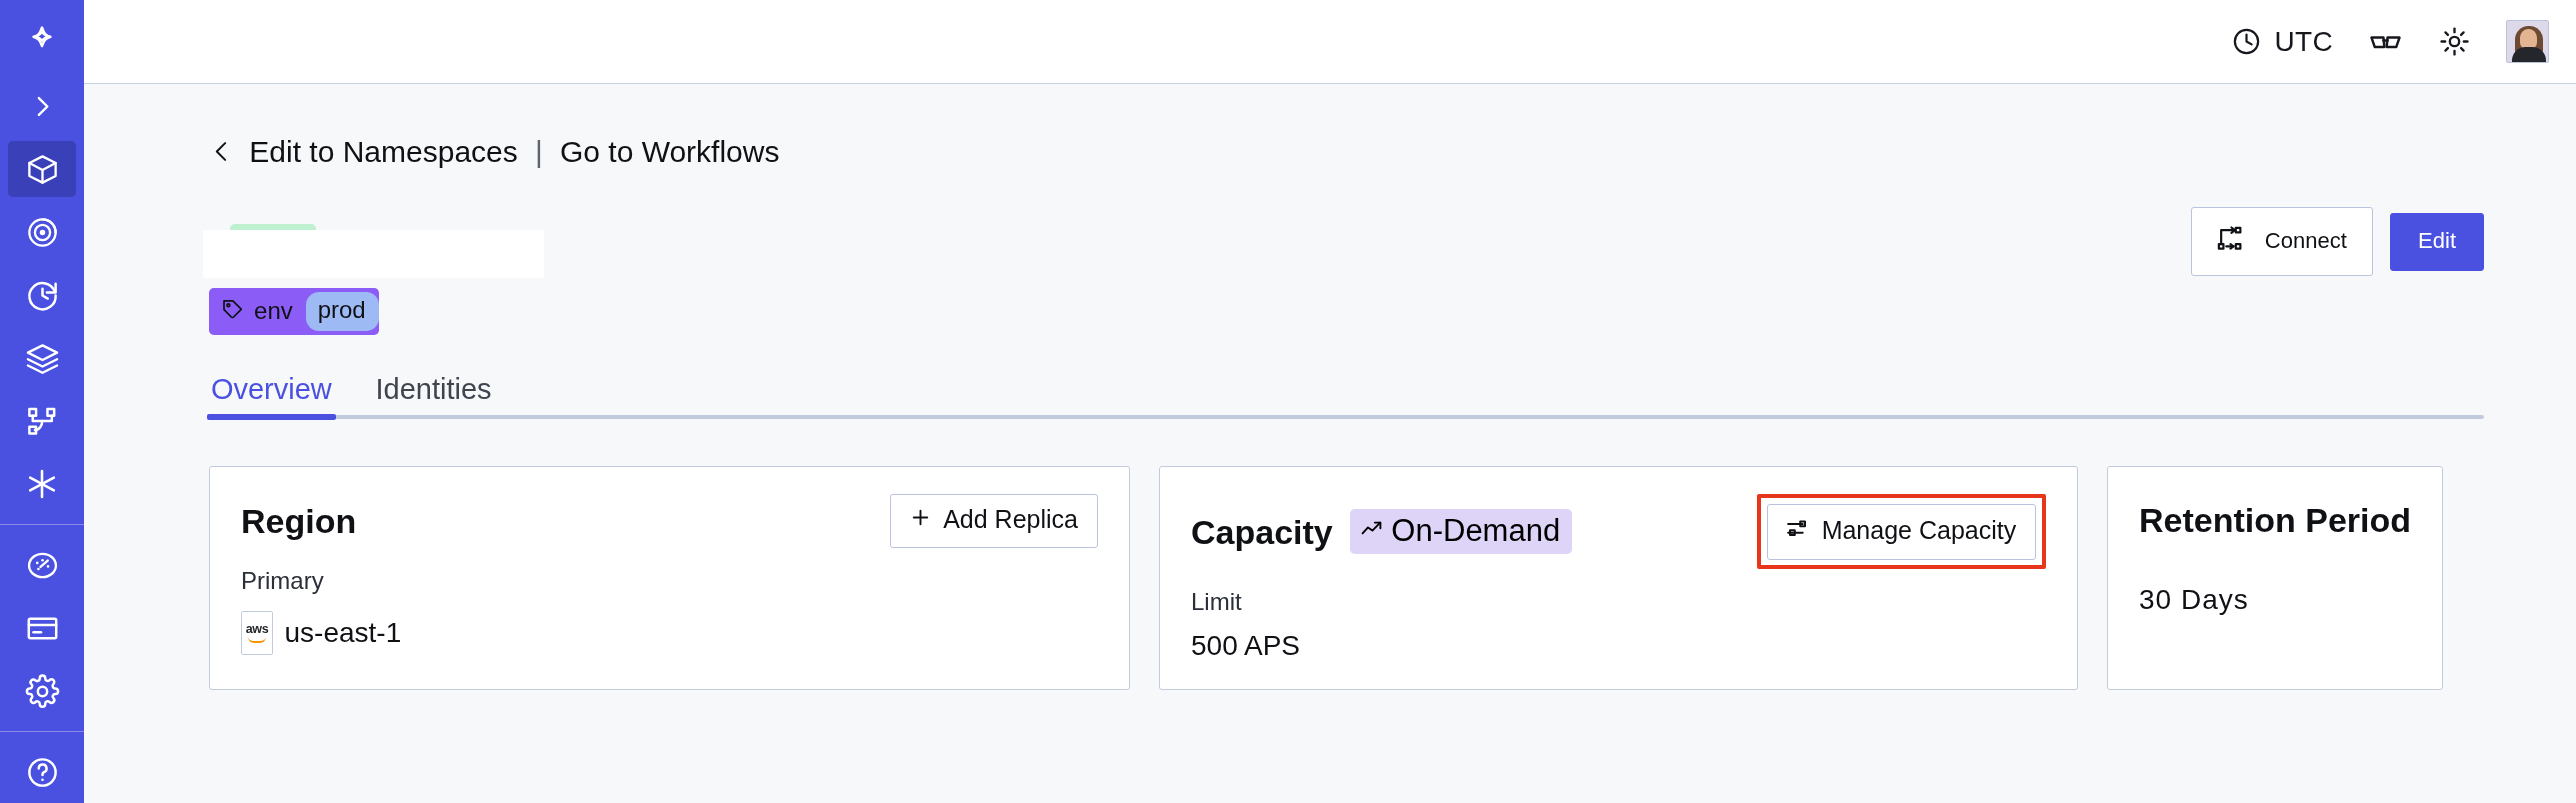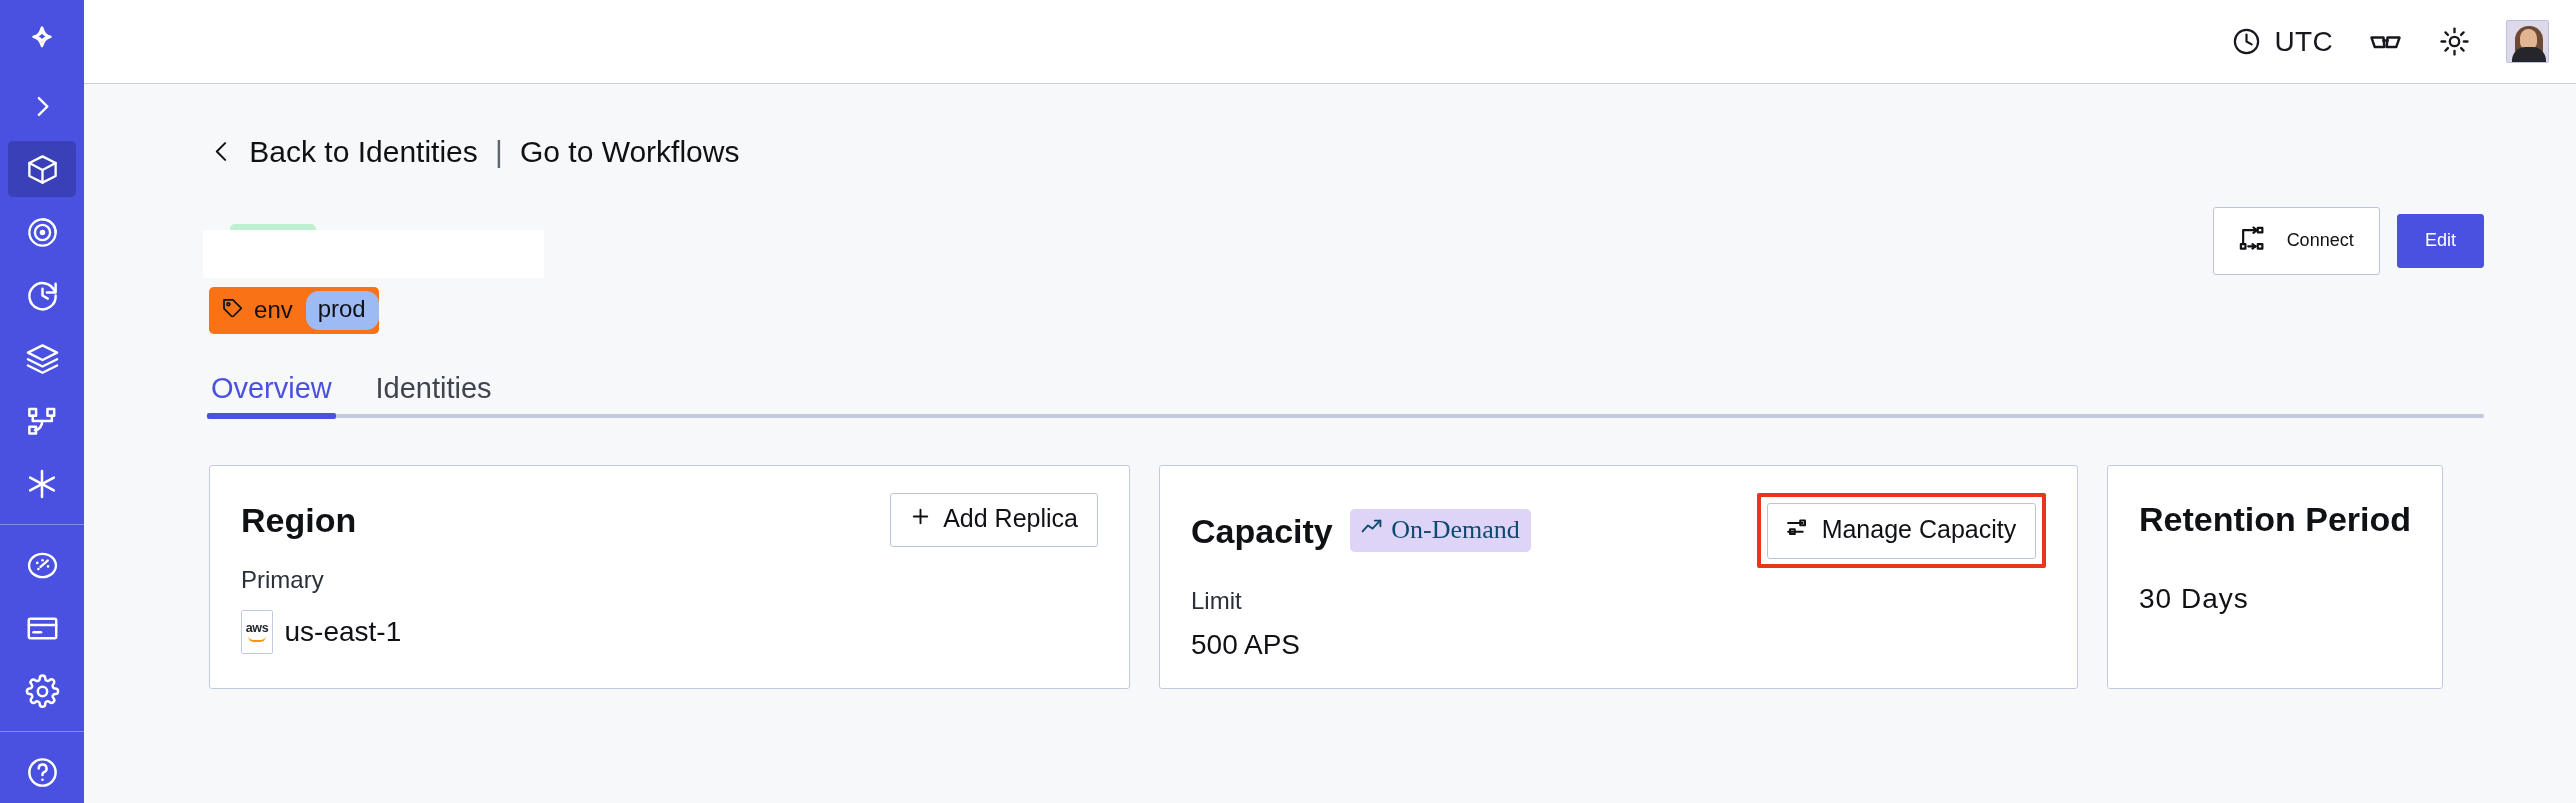--- a/index.html
+++ b/index.html
@@ -186,21 +186,21 @@
   .title-actions {
     display: flex;
     align-items: center;
     gap: 17.3px;
   }
   .btn {
     display: inline-flex;
     align-items: center;
     justify-content: center;
     gap: 21px;
-    font-size: 18px;
+    font-size: 22px;
     line-height: 1;
     cursor: pointer;
     border-radius: 2.9px;
     white-space: nowrap;
   }
   .btn-outline {
     background: #ffffff;
     border: 1px solid #b9c3dd;
     color: #0f1115;
     padding: 16.3px 25px 18px 23px;
@@ -211,21 +211,21 @@
     color: #ffffff;
     padding: 16.3px 27px 18px 27px;
   }
 
   
   .tag-row { display: flex; align-items: center; margin-bottom: 40px; }
   .tag-chip {
     display: inline-flex;
     align-items: center;
     gap: 9.6px;
-    background: #f97316;
+    background: #8b5cf6;
     border-radius: 4.8px;
     padding: 3.8px 0 3.8px 11.5px;
     font-size: 24px;
     color: #0f1115;
     line-height: 1;
     overflow: hidden;
   }
   .tag-key { padding: 4.8px 1.9px 5.8px 0; }
   .tag-val {
     background: #9dbaf5;
@@ -302,27 +302,26 @@
     font-weight: 700;
     color: #0f1115;
     line-height: 1;
     white-space: nowrap;
   }
   .badge-ondemand {
     display: inline-flex;
     align-items: center;
     gap: 7.7px;
     background: #ddd4f7;
-    color: #0c4a6e;
-    font-size: 26px;
+    color: #000000;
+    font-size: 31px;
     padding: 5.8px 11.5px 7.7px 9.6px;
     border-radius: 4.8px;
     line-height: 1;
     white-space: nowrap;
-    font-family: Liberation Serif, serif;
   }
   .card-btn {
     display: inline-flex;
     align-items: center;
     gap: 11.5px;
     background: #ffffff;
     border: 1px solid #b9c3dd;
     border-radius: 2.9px;
     font-size: 25px;
     color: #0f1115;
@@ -530,21 +529,21 @@
 
     <main class="content">
       <div class="inner">
 
         <div class="breadcrumb">
           <span class="bc-chevron">
             <svg width="25" height="31" viewBox="0 0 24 24" fill="none" stroke="currentColor" stroke-width="1.9" stroke-linecap="round" stroke-linejoin="round">
               <polyline points="15.5 4 7.5 12 15.5 20"></polyline>
             </svg>
           </span>
-          <span class="bc-link">Back to Identities</span>
+          <span class="bc-link">Edit to Namespaces</span>
           <span class="bc-sep">|</span>
           <span class="bc-link">Go to Workflows</span>
         </div>
 
         <div class="title-row">
           <div class="title-block">
             <div class="ns-title">
               <span></span>
               <span class="redaction"></span>
             </div>

